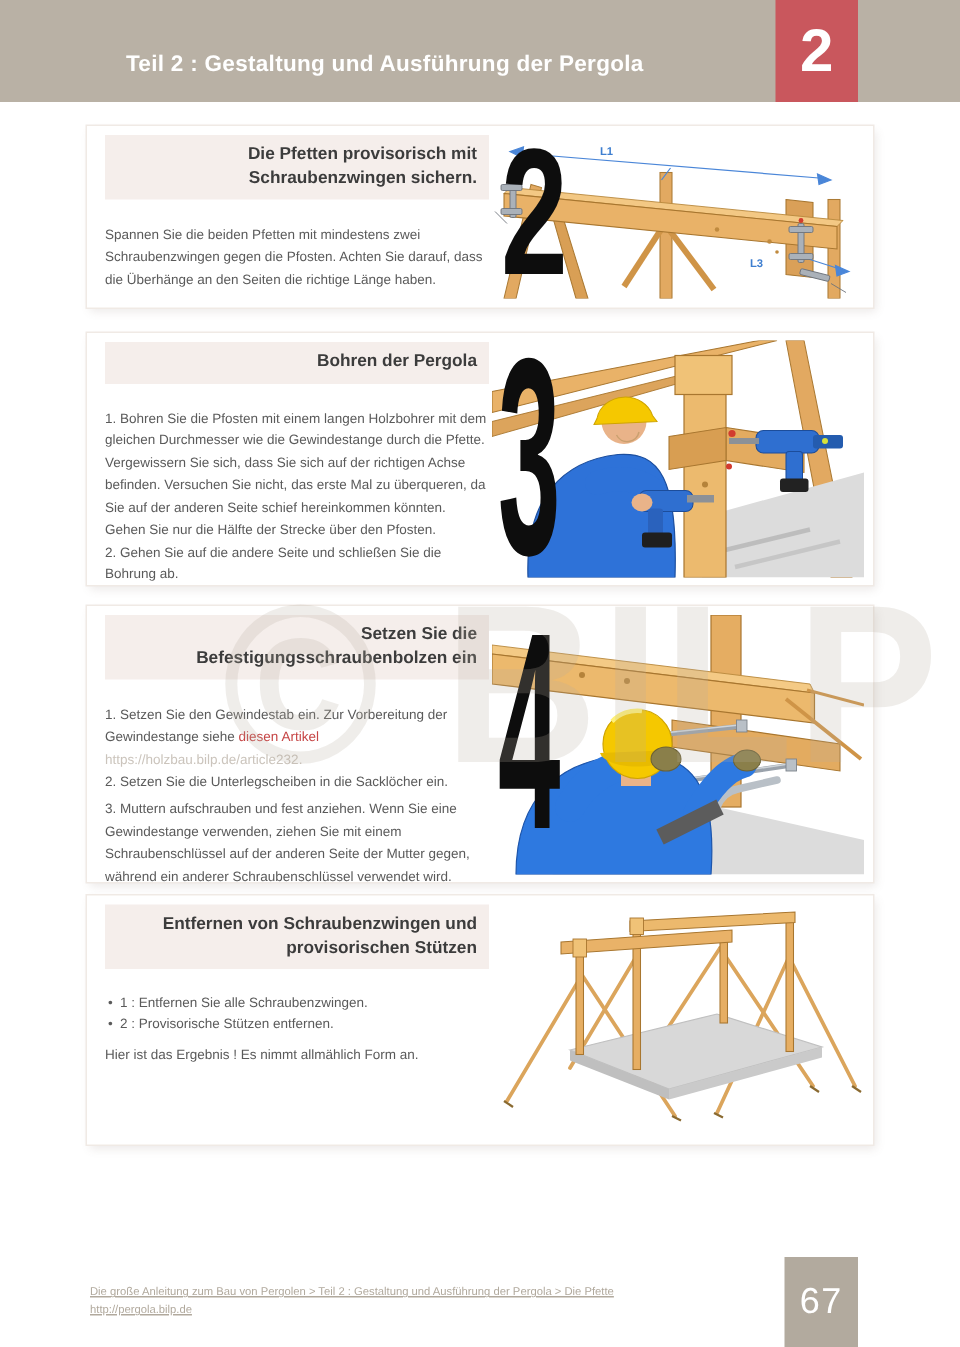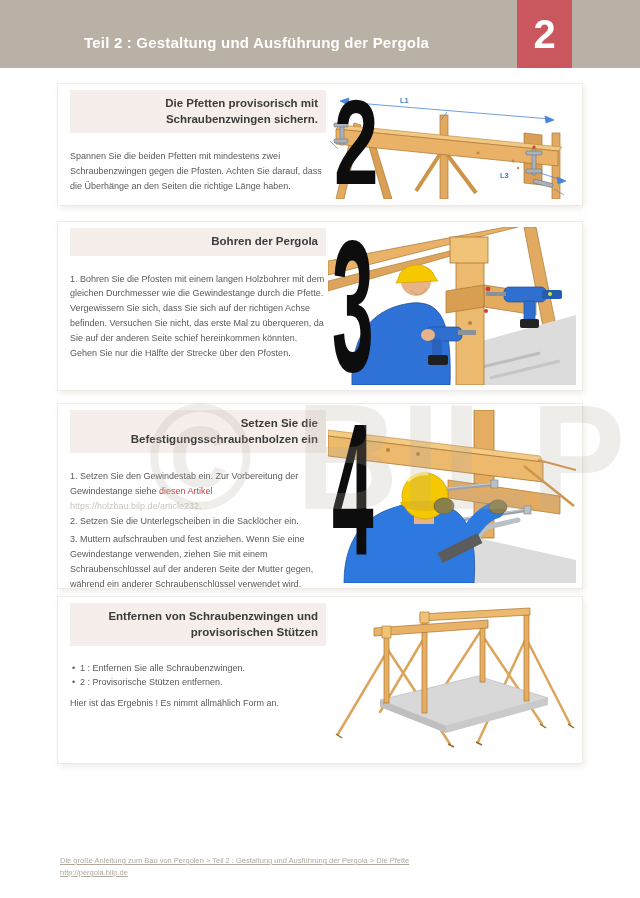--- a/index.html
+++ b/index.html
@@ -145,20 +145,21 @@
       <div class="dim-label" style="left:72px;top:7px;">L1</div>
       <div class="dim-label" style="left:172px;top:82px;">L3</div>
     </div>
   </section>
 
   <section class="card" id="card2">
     <div class="card-text">
       <h2 class="card-title">Bohren der Pergola</h2>
       <div class="card-body">
         <p class="para" style="margin-top:2px;">1. Bohren Sie die Pfosten mit einem langen Holzbohrer mit dem gleichen Durchmesser wie die Gewindestange durch die Pfette. Vergewissern Sie sich, dass Sie sich auf der richtigen Achse befinden. Versuchen Sie nicht, das erste Mal zu überqueren, da Sie auf der anderen Seite schief hereinkommen könnten. Gehen Sie nur die Hälfte der Strecke über den Pfosten.</p>
+        <p class="para" style="margin-top:0;">2. Gehen Sie auf die andere Seite und schließen Sie die Bohrung ab.</p>
       </div>
     </div>
     <div class="figure">
       <svg viewBox="0 0 248 158">
         <g>
           <polygon points="0,34 178,0 190,0 0,48" fill="#e9b268" stroke="#a8762f" stroke-width="0.7"></polygon>
           <polygon points="0,54 150,17 158,19 0,64" fill="#dca45c" stroke="#a8762f" stroke-width="0.6"></polygon>
           <polygon points="196,0 208,0 240,158 226,158" fill="#e2a961" stroke="#ab7a34" stroke-width="0.7"></polygon>
         </g>
         <g>
@@ -304,14 +305,15 @@
       </svg>
     </div>
   </section>
 
   <div class="watermark">© BILP</div>
 
   <div class="footer-text">
     <div>Die große Anleitung zum Bau von Pergolen &gt; Teil 2 : Gestaltung und Ausführung der Pergola &gt; Die Pfette</div>
     <div>http://pergola.bilp.de</div>
   </div>
+  <div class="page-box">67</div>
 
 </div>
 
 </body></html>

